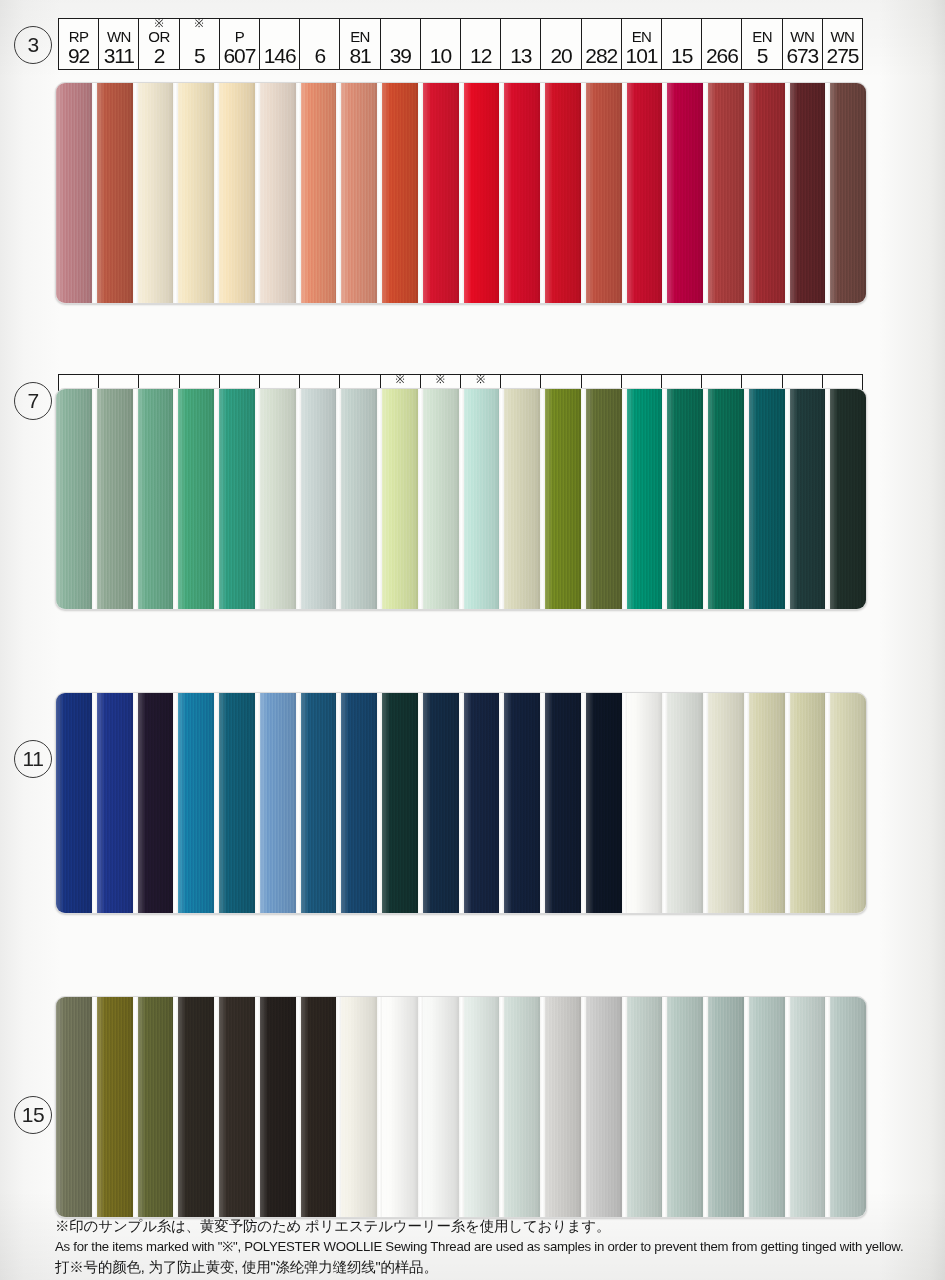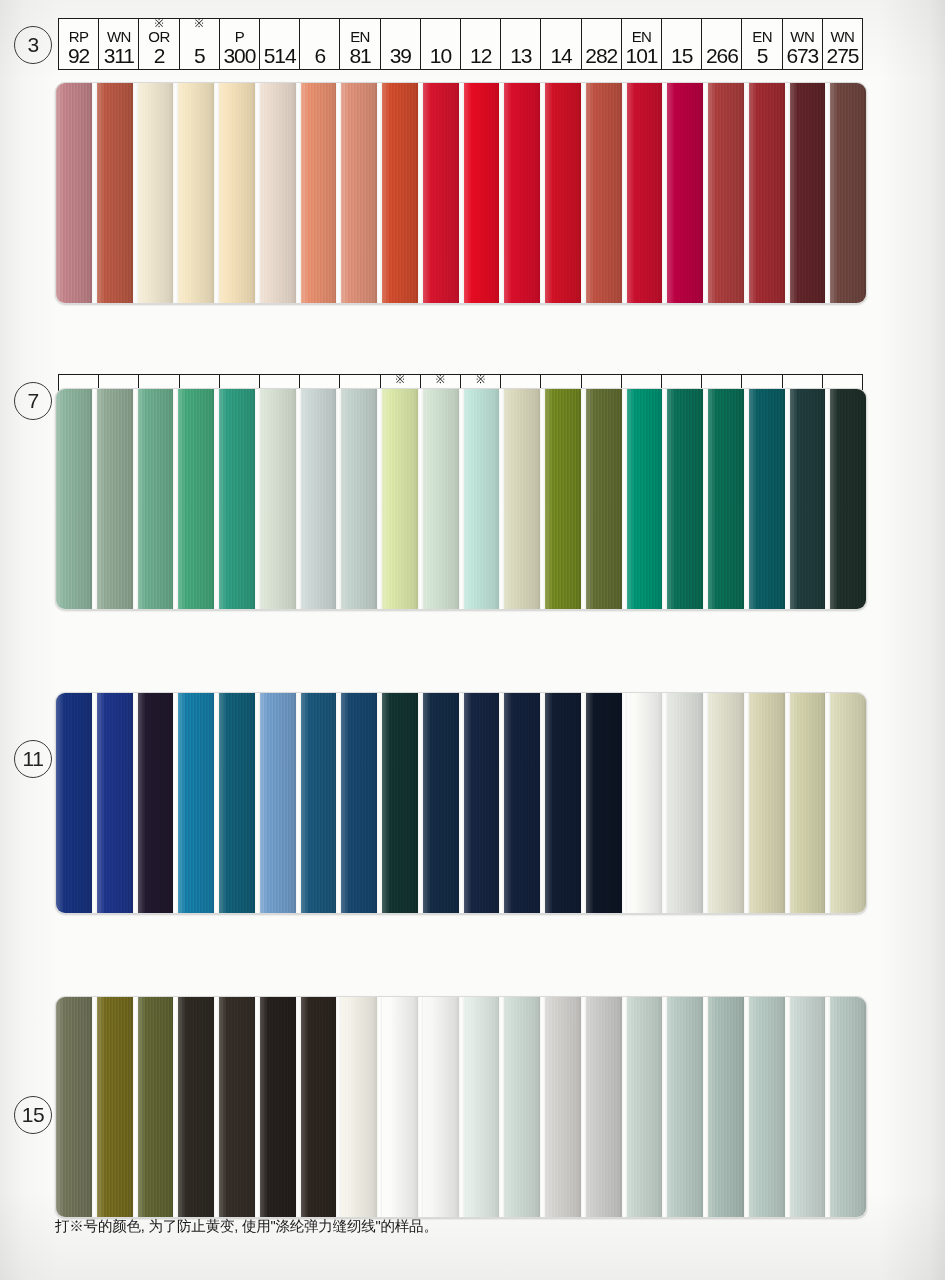--- a/index.html
+++ b/index.html
@@ -135,26 +135,26 @@
           <span class="num">2</span>
         </div>
         <div class="cell">
           <span class="mk">※</span>
           <span class="pfx"></span>
           <span class="num">5</span>
         </div>
         <div class="cell">
           <span class="mk"></span>
           <span class="pfx">P</span>
-          <span class="num">300</span>
-        </div>
-        <div class="cell">
-          <span class="mk"></span>
-          <span class="pfx"></span>
-          <span class="num">514</span>
+          <span class="num">607</span>
+        </div>
+        <div class="cell">
+          <span class="mk"></span>
+          <span class="pfx"></span>
+          <span class="num">146</span>
         </div>
         <div class="cell">
           <span class="mk"></span>
           <span class="pfx"></span>
           <span class="num">6</span>
         </div>
         <div class="cell">
           <span class="mk"></span>
           <span class="pfx">EN</span>
           <span class="num">81</span>
@@ -175,21 +175,21 @@
           <span class="num">12</span>
         </div>
         <div class="cell">
           <span class="mk"></span>
           <span class="pfx"></span>
           <span class="num">13</span>
         </div>
         <div class="cell">
           <span class="mk"></span>
           <span class="pfx"></span>
-          <span class="num">14</span>
+          <span class="num">20</span>
         </div>
         <div class="cell">
           <span class="mk"></span>
           <span class="pfx"></span>
           <span class="num">282</span>
         </div>
         <div class="cell">
           <span class="mk"></span>
           <span class="pfx">EN</span>
           <span class="num">101</span>
@@ -696,14 +696,16 @@
       <div class="gap"></div>
       <div class="sw" style="background: rgb(183, 202, 196);"></div>
       <div class="gap"></div>
       <div class="sw" style="background: rgb(200, 214, 209);"></div>
       <div class="gap"></div>
       <div class="sw" style="background: rgb(182, 199, 194);"></div>
     </div>
   </div>
 
 <div class="note">
+  <div class="l1">※印のサンプル糸は、黄変予防のため ポリエステルウーリー糸を使用しております。</div>
+  <div class="l2">As for the items marked with "※", POLYESTER WOOLLIE Sewing Thread are used as samples in order to prevent them from getting tinged with yellow.</div>
   <div class="l3">打※号的颜色, 为了防止黄变, 使用"涤纶弹力缝纫线"的样品。</div>
 </div>
 
 </body></html>

